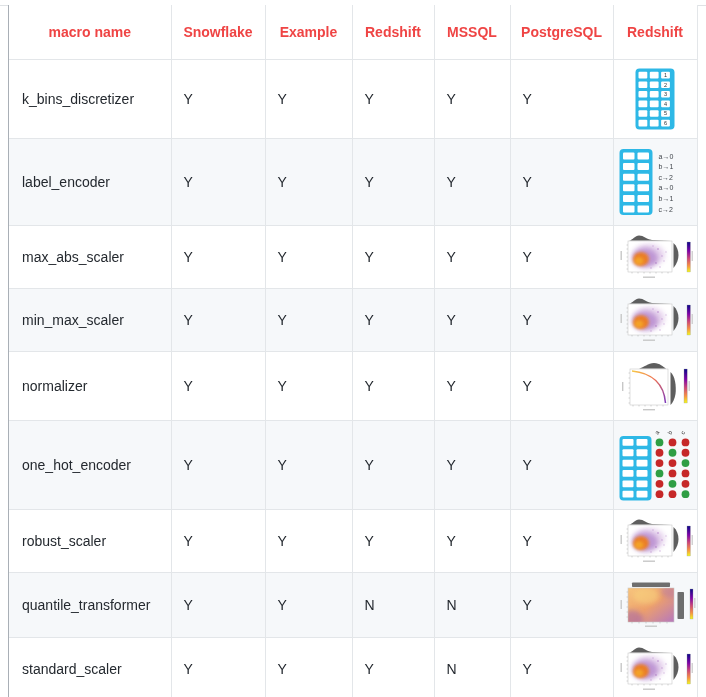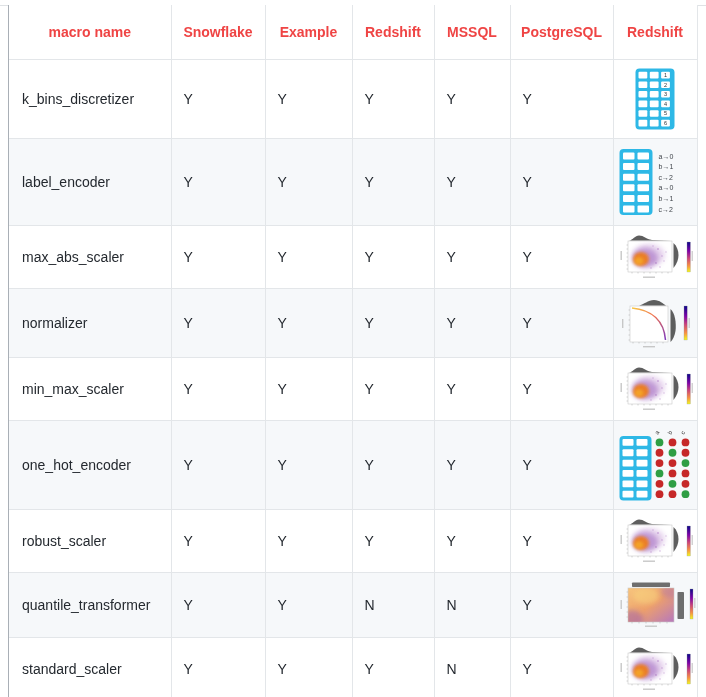--- a/index.html
+++ b/index.html
@@ -175,20 +175,71 @@
                 <line x1="50" y1="38" x2="50" y2="39.5"></line>
     </g>
     <rect x="2.5" y="17" width="1.4" height="9" fill="#c7c7c7"></rect>
     <rect x="25" y="42.5" width="12" height="1.4" fill="#c7c7c7"></rect>
     <rect x="69" y="8" width="3.4" height="30" fill="url(#plasmaV)" stroke="#999999" stroke-width="0.3"></rect>
     <rect x="73.6" y="17" width="1.2" height="10" fill="#c7c7c7"></rect>
   </svg>
 </td>
         </tr>
         <tr>
+          <td class="macro-cell">min_max_scaler</td>
+          <td>Y</td>
+          <td>Y</td>
+          <td>Y</td>
+          <td>Y</td>
+          <td>Y</td>
+          <td class="example">
+  <svg width="76" height="46" viewBox="0 0 76 46">
+    <rect x="10" y="7" width="44" height="31" fill="#ffffff" stroke="#c9c9c9" stroke-width="0.6"></rect>
+    <g clip-path="url(#blobClip)">
+      <ellipse cx="31" cy="21" rx="16" ry="11" fill="#b377c9" opacity="0.3" filter="url(#blur2)"></ellipse>
+      <ellipse cx="27" cy="24" rx="13" ry="10" fill="#9557b8" opacity="0.5" filter="url(#blur2)"></ellipse>
+      <ellipse cx="23" cy="25" rx="8" ry="7" fill="#ef7b18" opacity="0.9" filter="url(#blur1)"></ellipse>
+      <ellipse cx="21" cy="27" rx="4.5" ry="3.8" fill="#f4a428" opacity="0.95" filter="url(#blur1)"></ellipse>
+      <g fill="#8d44ad" opacity="0.35">
+        <circle cx="40" cy="15" r="0.9"></circle>
+                  <circle cx="44" cy="22" r="0.8"></circle>
+                  <circle cx="38" cy="29" r="0.9"></circle>
+        <circle cx="46" cy="27" r="0.7"></circle>
+                  <circle cx="35" cy="12" r="0.7"></circle>
+                  <circle cx="42" cy="33" r="0.8"></circle>
+        <circle cx="48" cy="18" r="0.7"></circle>
+                  <circle cx="33" cy="34" r="0.8"></circle>
+      </g>
+    </g>
+    <path d="M11,6.5 C15,6 17,1.5 21,1.5 C26,1.5 28,5 34,6 L53,6.5 Z" fill="#4d4d4d" opacity="0.9"></path>
+    <path d="M55.5,9 C59,12 60.5,17 60.5,21 C60.5,25 59,30 55.5,34 Z" fill="#4d4d4d" opacity="0.9"></path>
+    <g stroke="#aaaaaa" stroke-width="0.5">
+      <line x1="8.5" y1="11" x2="10" y2="11"></line>
+                <line x1="8.5" y1="15" x2="10" y2="15"></line>
+                <line x1="8.5" y1="19" x2="10" y2="19"></line>
+      <line x1="8.5" y1="23" x2="10" y2="23"></line>
+                <line x1="8.5" y1="27" x2="10" y2="27"></line>
+                <line x1="8.5" y1="31" x2="10" y2="31"></line>
+                <line x1="8.5" y1="35" x2="10" y2="35"></line>
+      <line x1="14" y1="38" x2="14" y2="39.5"></line>
+                <line x1="20" y1="38" x2="20" y2="39.5"></line>
+                <line x1="26" y1="38" x2="26" y2="39.5"></line>
+      <line x1="32" y1="38" x2="32" y2="39.5"></line>
+                <line x1="38" y1="38" x2="38" y2="39.5"></line>
+                <line x1="44" y1="38" x2="44" y2="39.5"></line>
+                <line x1="50" y1="38" x2="50" y2="39.5"></line>
+    </g>
+    <rect x="2.5" y="17" width="1.4" height="9" fill="#c7c7c7"></rect>
+    <rect x="25" y="42.5" width="12" height="1.4" fill="#c7c7c7"></rect>
+    <rect x="69" y="8" width="3.4" height="30" fill="url(#plasmaV)" stroke="#999999" stroke-width="0.3"></rect>
+    <rect x="73.6" y="17" width="1.2" height="10" fill="#c7c7c7"></rect>
+  </svg>
+</td>
+        </tr>
+        <tr>
           <td class="macro-cell">normalizer</td>
           <td>Y</td>
           <td>Y</td>
           <td>Y</td>
           <td>Y</td>
           <td>Y</td>
           <td class="example">
   <svg width="72" height="52" viewBox="0 0 72 52">
     <rect x="11" y="9" width="38" height="36" fill="#ffffff" stroke="#c9c9c9" stroke-width="0.6"></rect>
     <path d="M13,11 C33,13 45,24 46.5,43" stroke="url(#arcGrad)" stroke-width="1.5" fill="none"></path>
@@ -206,71 +257,20 @@
                 <line x1="20" y1="45" x2="20" y2="46.5"></line>
                 <line x1="26" y1="45" x2="26" y2="46.5"></line>
       <line x1="32" y1="45" x2="32" y2="46.5"></line>
                 <line x1="38" y1="45" x2="38" y2="46.5"></line>
                 <line x1="44" y1="45" x2="44" y2="46.5"></line>
     </g>
     <rect x="3" y="22" width="1.4" height="9" fill="#c7c7c7"></rect>
     <rect x="24" y="49" width="12" height="1.4" fill="#c7c7c7"></rect>
     <rect x="65" y="9" width="3.2" height="34" fill="url(#plasmaV)" stroke="#999999" stroke-width="0.3"></rect>
     <rect x="69.6" y="21" width="1.2" height="10" fill="#c7c7c7"></rect>
-  </svg>
-</td>
-        </tr>
-        <tr>
-          <td class="macro-cell">min_max_scaler</td>
-          <td>Y</td>
-          <td>Y</td>
-          <td>Y</td>
-          <td>Y</td>
-          <td>Y</td>
-          <td class="example">
-  <svg width="76" height="46" viewBox="0 0 76 46">
-    <rect x="10" y="7" width="44" height="31" fill="#ffffff" stroke="#c9c9c9" stroke-width="0.6"></rect>
-    <g clip-path="url(#blobClip)">
-      <ellipse cx="31" cy="21" rx="16" ry="11" fill="#b377c9" opacity="0.3" filter="url(#blur2)"></ellipse>
-      <ellipse cx="27" cy="24" rx="13" ry="10" fill="#9557b8" opacity="0.5" filter="url(#blur2)"></ellipse>
-      <ellipse cx="23" cy="25" rx="8" ry="7" fill="#ef7b18" opacity="0.9" filter="url(#blur1)"></ellipse>
-      <ellipse cx="21" cy="27" rx="4.5" ry="3.8" fill="#f4a428" opacity="0.95" filter="url(#blur1)"></ellipse>
-      <g fill="#8d44ad" opacity="0.35">
-        <circle cx="40" cy="15" r="0.9"></circle>
-                  <circle cx="44" cy="22" r="0.8"></circle>
-                  <circle cx="38" cy="29" r="0.9"></circle>
-        <circle cx="46" cy="27" r="0.7"></circle>
-                  <circle cx="35" cy="12" r="0.7"></circle>
-                  <circle cx="42" cy="33" r="0.8"></circle>
-        <circle cx="48" cy="18" r="0.7"></circle>
-                  <circle cx="33" cy="34" r="0.8"></circle>
-      </g>
-    </g>
-    <path d="M11,6.5 C15,6 17,1.5 21,1.5 C26,1.5 28,5 34,6 L53,6.5 Z" fill="#4d4d4d" opacity="0.9"></path>
-    <path d="M55.5,9 C59,12 60.5,17 60.5,21 C60.5,25 59,30 55.5,34 Z" fill="#4d4d4d" opacity="0.9"></path>
-    <g stroke="#aaaaaa" stroke-width="0.5">
-      <line x1="8.5" y1="11" x2="10" y2="11"></line>
-                <line x1="8.5" y1="15" x2="10" y2="15"></line>
-                <line x1="8.5" y1="19" x2="10" y2="19"></line>
-      <line x1="8.5" y1="23" x2="10" y2="23"></line>
-                <line x1="8.5" y1="27" x2="10" y2="27"></line>
-                <line x1="8.5" y1="31" x2="10" y2="31"></line>
-                <line x1="8.5" y1="35" x2="10" y2="35"></line>
-      <line x1="14" y1="38" x2="14" y2="39.5"></line>
-                <line x1="20" y1="38" x2="20" y2="39.5"></line>
-                <line x1="26" y1="38" x2="26" y2="39.5"></line>
-      <line x1="32" y1="38" x2="32" y2="39.5"></line>
-                <line x1="38" y1="38" x2="38" y2="39.5"></line>
-                <line x1="44" y1="38" x2="44" y2="39.5"></line>
-                <line x1="50" y1="38" x2="50" y2="39.5"></line>
-    </g>
-    <rect x="2.5" y="17" width="1.4" height="9" fill="#c7c7c7"></rect>
-    <rect x="25" y="42.5" width="12" height="1.4" fill="#c7c7c7"></rect>
-    <rect x="69" y="8" width="3.4" height="30" fill="url(#plasmaV)" stroke="#999999" stroke-width="0.3"></rect>
-    <rect x="73.6" y="17" width="1.2" height="10" fill="#c7c7c7"></rect>
   </svg>
 </td>
         </tr>
         <tr>
           <td class="macro-cell">one_hot_encoder</td>
           <td>Y</td>
           <td>Y</td>
           <td>Y</td>
           <td>Y</td>
           <td>Y</td>

